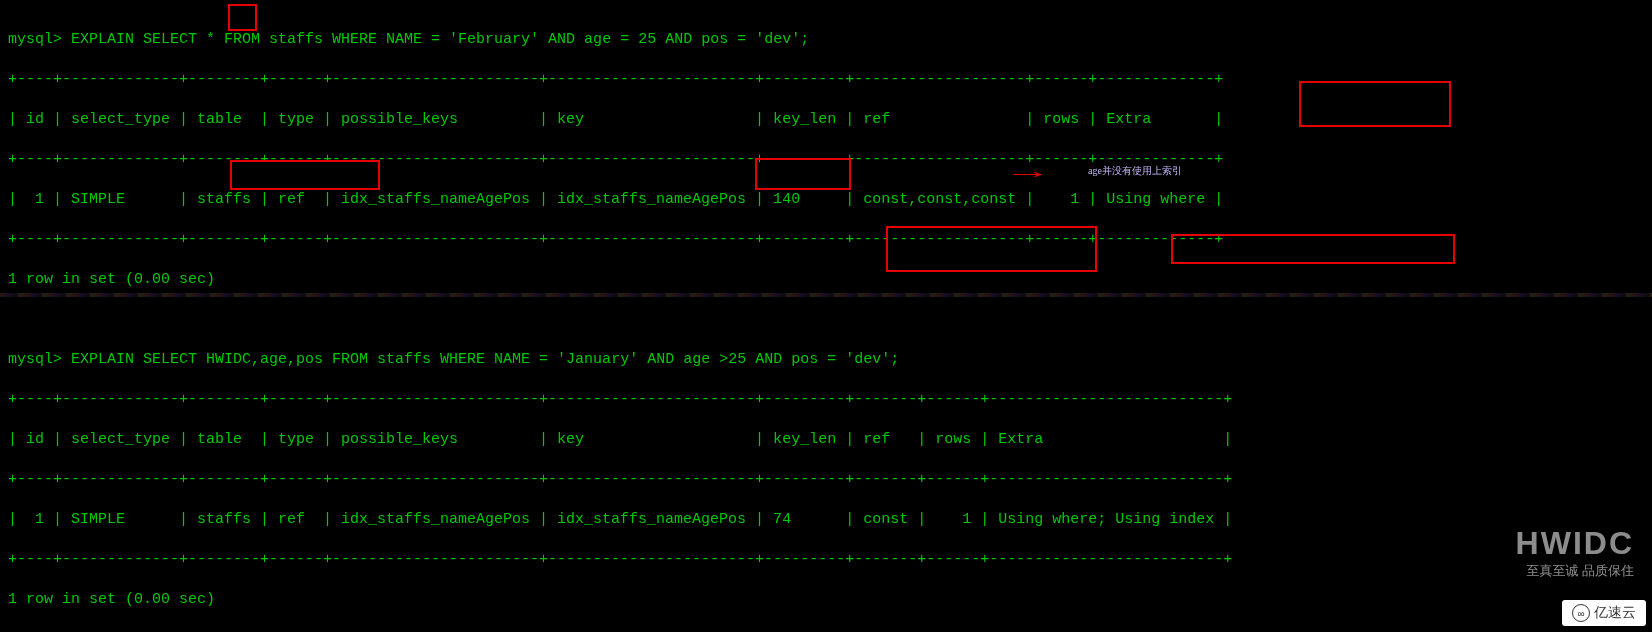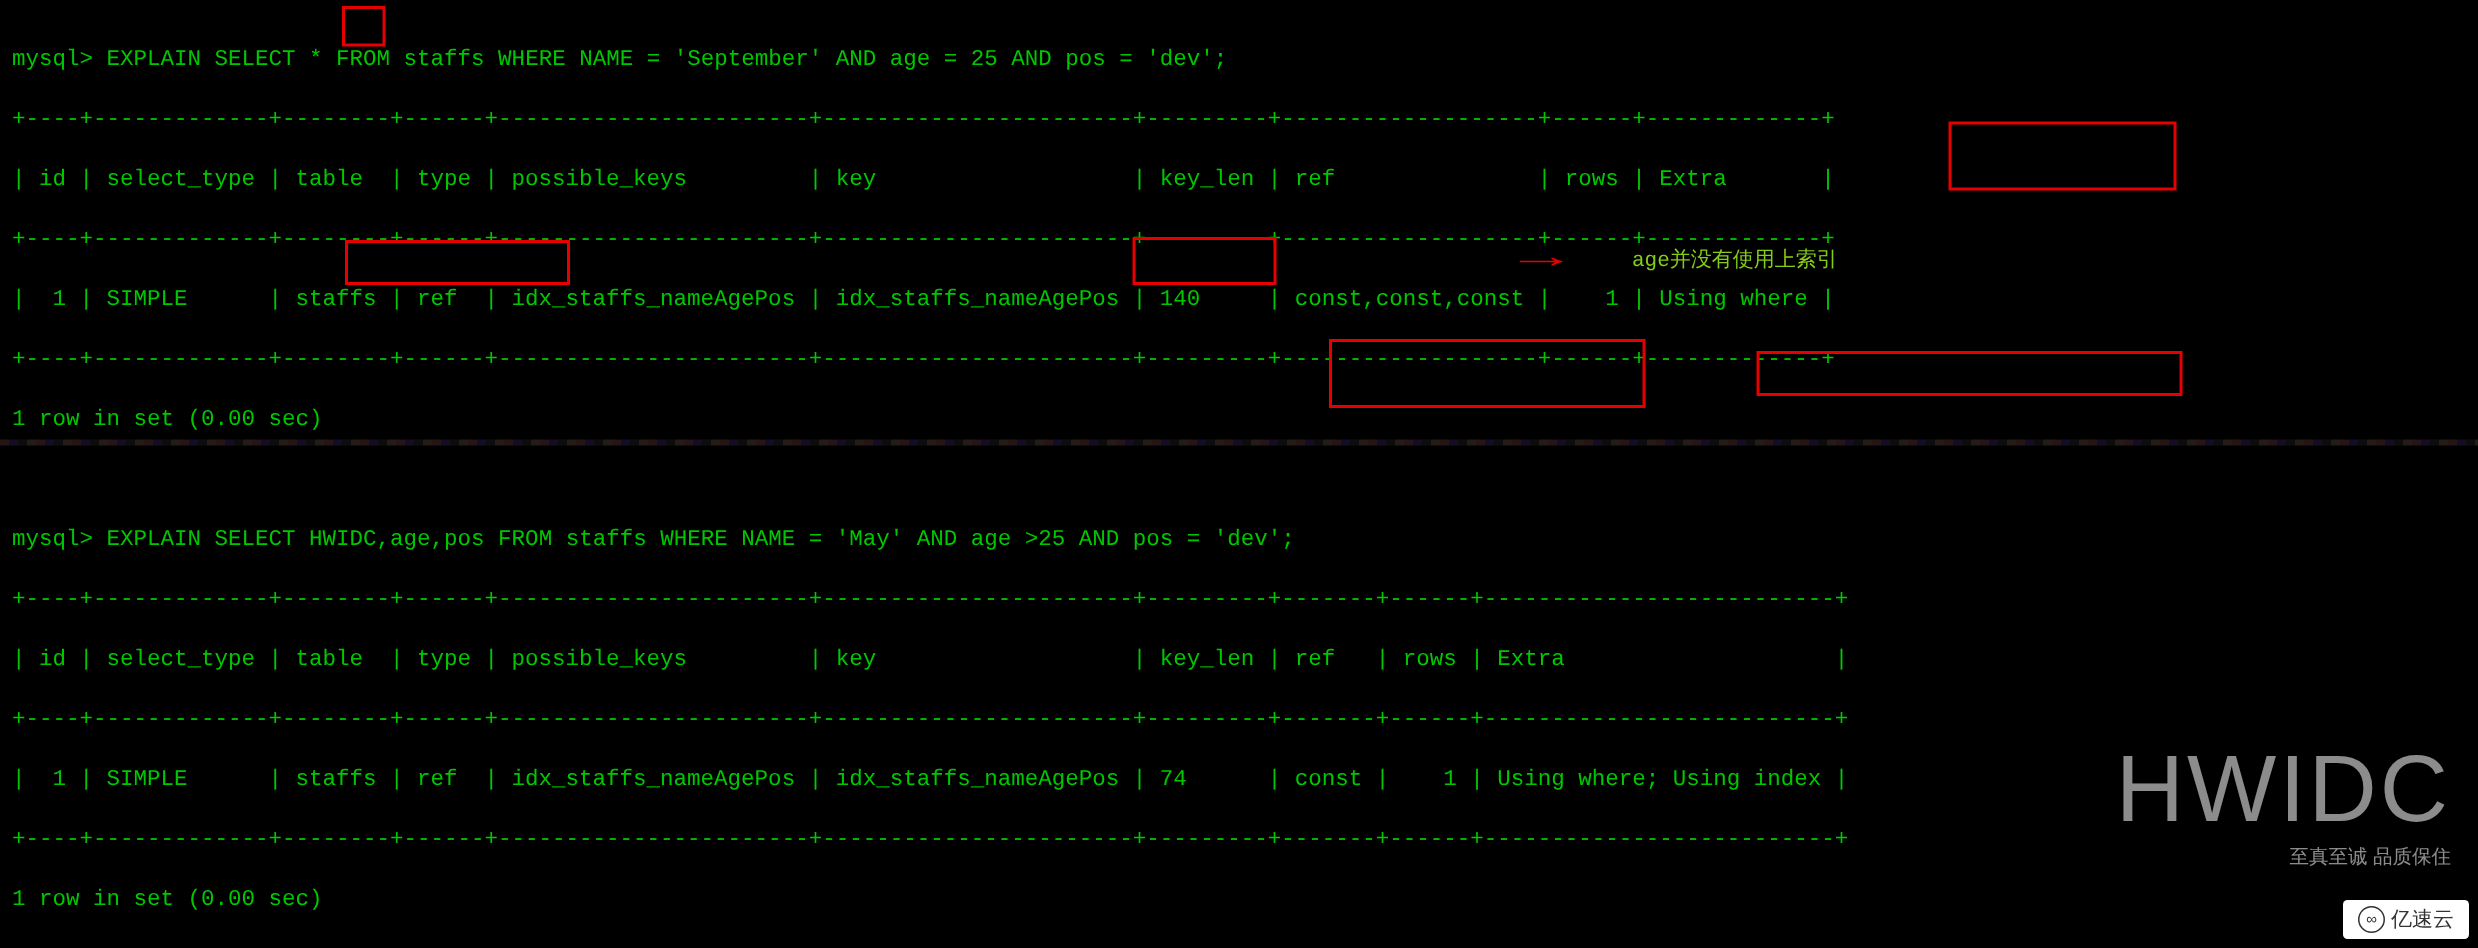--- a/index.html
+++ b/index.html
@@ -28,31 +28,31 @@
   }
   .arrow {
     position: absolute;
     color: #e60000;
     font-size: 22px;
     transform: scaleX(2.2);
     transform-origin: left center;
   }
   .annotate {
     position: absolute;
-    color: #84cc16;
-    font-family: Liberation Mono, monospace;
-    font-size: 14px;
+    color: #c4b5fd;
+    font-family: Liberation Serif, serif;
+    font-size: 10px;
   }
   .watermark-big {
     position: absolute;
     right: 18px;
     bottom: 70px;
     font-family: Arial, sans-serif;
-    font-size: 63px;
-    font-weight: 400;
+    font-size: 32px;
+    font-weight: 700;
     color: rgba(255,255,255,0.55);
     letter-spacing: 2px;
     pointer-events: none;
   }
   .watermark-sub {
     position: absolute;
     right: 18px;
     bottom: 52px;
     font-family: Liberation Sans, sans-serif;
     font-size: 13px;
@@ -90,29 +90,29 @@
     height: 4px;
     background: repeating-linear-gradient(90deg,#4a2a2a 0 6px,#2a1a4a 6px 12px,#1a1a1a 12px 18px,#4a3a2a 18px 24px);
     opacity: .5;
     pointer-events:none;
   }
 </style>
 </head>
 <body>
 
 <div class="terminal">
-<div class="line"><span>mysql&gt; </span><span>EXPLAIN SELECT </span><span>*</span><span> FROM staffs WHERE NAME = 'September' AND age = 25 AND pos = 'dev';</span></div>
+<div class="line"><span>mysql&gt; </span><span>EXPLAIN SELECT </span><span>*</span><span> FROM staffs WHERE NAME = 'February' AND age = 25 AND pos = 'dev';</span></div>
 <div class="line">+----+-------------+--------+------+-----------------------+-----------------------+---------+-------------------+------+-------------+</div>
 <div class="line">| id | select_type | table  | type | possible_keys         | key                   | key_len | ref               | rows | Extra       |</div>
 <div class="line">+----+-------------+--------+------+-----------------------+-----------------------+---------+-------------------+------+-------------+</div>
 <div class="line">|  1 | SIMPLE      | staffs | ref  | idx_staffs_nameAgePos | idx_staffs_nameAgePos | 140     | const,const,const |    1 | Using where |</div>
 <div class="line">+----+-------------+--------+------+-----------------------+-----------------------+---------+-------------------+------+-------------+</div>
 <div class="line">1 row in set (0.00 sec)</div>
 <div class="line">&nbsp;</div>
-<div class="line"><span>mysql&gt; </span><span>EXPLAIN SELECT </span><span>HWIDC,age,pos</span><span> FROM staffs WHERE NAME = 'May' AND </span><span>age &gt;25</span><span> AND pos = 'dev';</span></div>
+<div class="line"><span>mysql&gt; </span><span>EXPLAIN SELECT </span><span>HWIDC,age,pos</span><span> FROM staffs WHERE NAME = 'January' AND </span><span>age &gt;25</span><span> AND pos = 'dev';</span></div>
 <div class="line">+----+-------------+--------+------+-----------------------+-----------------------+---------+-------+------+--------------------------+</div>
 <div class="line">| id | select_type | table  | type | possible_keys         | key                   | key_len | ref   | rows | Extra                    |</div>
 <div class="line">+----+-------------+--------+------+-----------------------+-----------------------+---------+-------+------+--------------------------+</div>
 <div class="line">|  1 | SIMPLE      | staffs | ref  | idx_staffs_nameAgePos | idx_staffs_nameAgePos | 74      | const |    1 | Using where; Using index |</div>
 <div class="line">+----+-------------+--------+------+-----------------------+-----------------------+---------+-------+------+--------------------------+</div>
 <div class="line">1 row in set (0.00 sec)</div>
 </div>
 
 <div class="box" style="left:228px; top:4px; width:25px; height:23px;"></div>
 <div class="box" style="left:1299px; top:81px; width:148px; height:42px;"></div>

